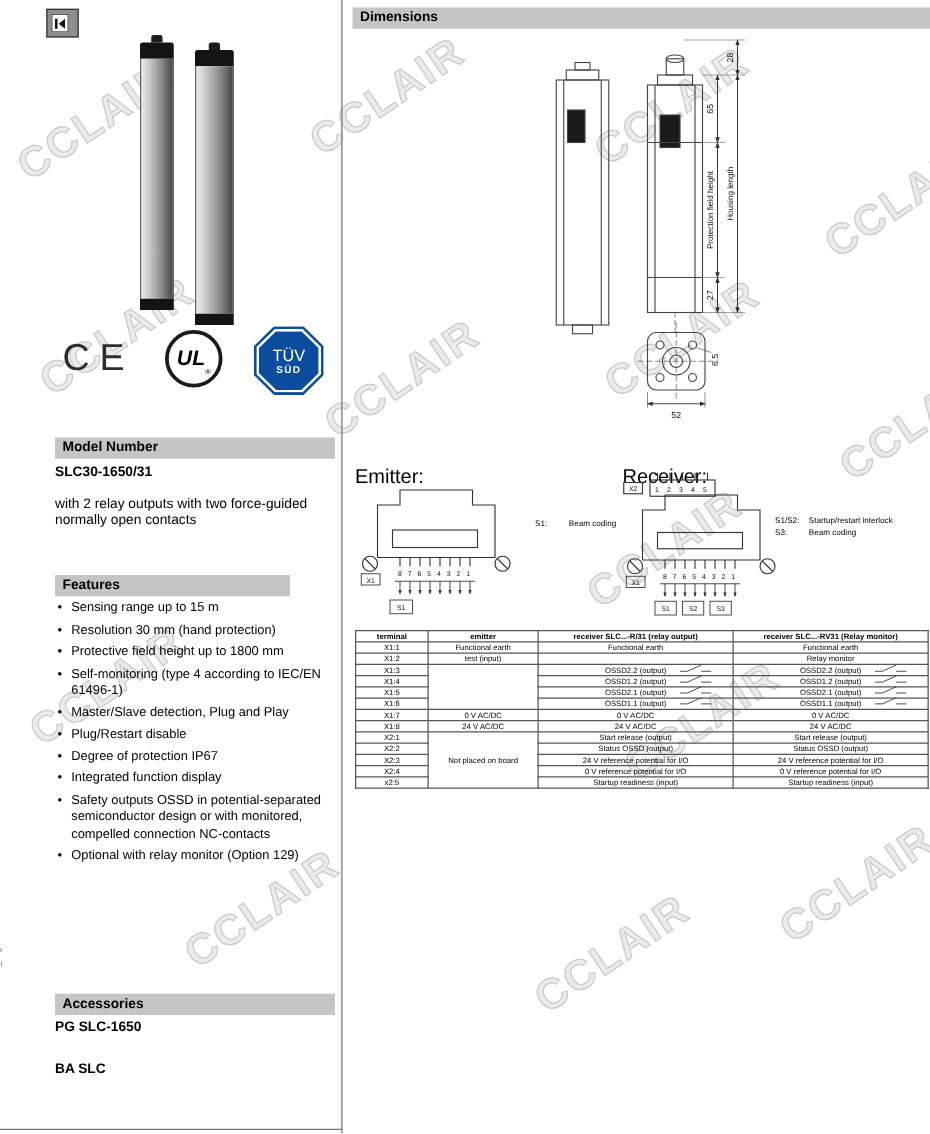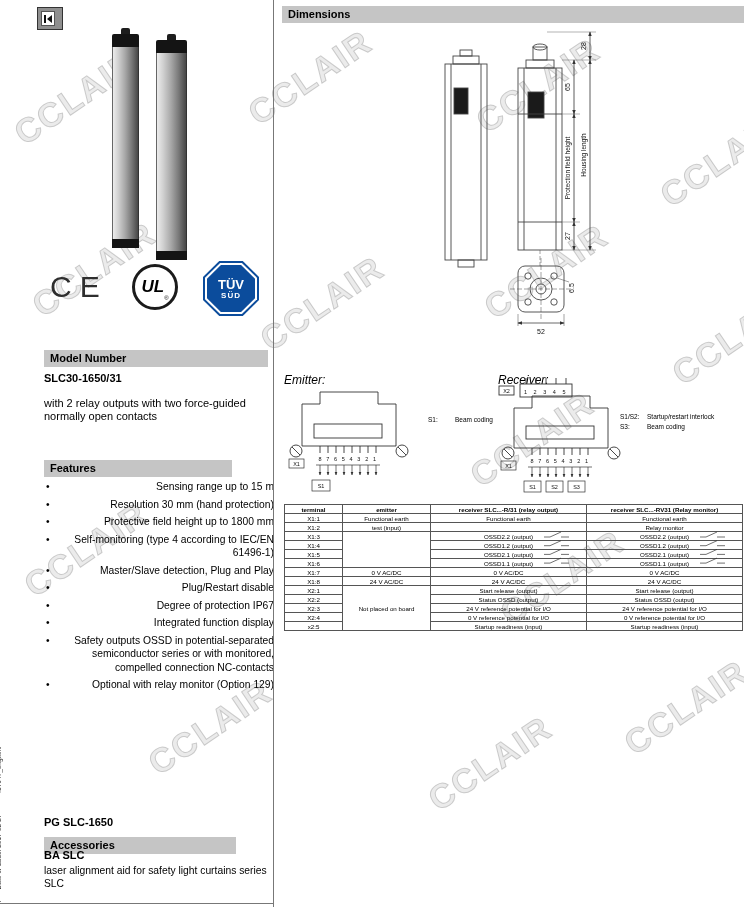--- a/index.html
+++ b/index.html
@@ -12,21 +12,21 @@
         color:rgba(178,178,178,0.26); -webkit-text-stroke:1px rgba(150,150,150,0.45);
         transform:rotate(-34deg); pointer-events:none; user-select:none; white-space:nowrap; }
 
   
   .bar { position:absolute; background:#c5c5c5; height:17px; line-height:17px;
          font-weight:bold; font-size:11px; padding-left:6px; }
   #bar-dimensions  { left:282px; top:6px;   width:462px; }
   #bar-electrical  { left:282px; top:349px; width:462px; }
   #bar-model       { left:44px;  top:350px; width:224px; }
   #bar-features    { left:44px;  top:460px; width:188px; }
-  #bar-accessories { left:44px;  top:837px; width:192px; }
+  #bar-accessories { left:44px;  top:795px; width:224px; }
 
   .abs { position:absolute; }
 
   
   .vdivider { position:absolute; left:273px; top:0; width:1px; height:907px; background:#777; }
   .hbottom  { position:absolute; left:0; top:903px; width:274px; height:1px; background:#777; }
 
   
   .side-footer { position:absolute; left:2px; bottom:4px; transform:rotate(-90deg);
                  transform-origin:0 100%; white-space:nowrap; font-size:6.5px; color:#333;
@@ -60,38 +60,38 @@
   .ul-mark { position:absolute; left:132px; top:264px; width:46px; height:46px;
              border:3px solid #1b1b1b; border-radius:50%; display:flex; align-items:center;
              justify-content:center; }
   .ul-mark .ul-txt { font-style:italic; font-weight:bold; font-size:17px; }
   .ul-mark .ul-r { font-size:6px; align-self:flex-end; margin-bottom:6px; }
   .oct { clip-path:polygon(29% 0,71% 0,100% 29%,100% 71%,71% 100%,29% 100%,0 71%,0 29%); }
   .tuv-mark { position:absolute; left:203px; top:261px; width:56px; height:55px; background:#0b4c9c; }
   .tuv-mid  { position:absolute; inset:2px; background:#fff; }
   .tuv-in   { position:absolute; inset:4px; background:#0b4c9c; display:flex; flex-direction:column;
               align-items:center; justify-content:center; color:#fff; }
-  .tuv-in .l1 { font-size:13px; font-weight:bold; line-height:13px; }
+  .tuv-in .l1 { font-size:13px; font-weight:normal; line-height:13px; }
   .tuv-in .l2 { font-size:8px;  font-weight:bold; letter-spacing:1px; line-height:9px; }
 
   
   .model-number { left:44px; top:372px; font-weight:bold; font-size:11px; }
   .model-desc   { left:44px; top:397px; width:226px; font-size:11px; line-height:13px; }
   .features-list { left:44px; top:480px; width:230px; font-size:10.3px; line-height:13.5px;
                    margin:0; padding:0; list-style:none; }
-  .features-list li { position:relative; padding-left:13px; margin-bottom:4px;text-align:right; }
+  .features-list li { position:relative; padding-left:13px; margin-bottom:4px; }
   .features-list li::before { content:"\2022"; position:absolute; left:2px; }
   .acc-name { font-weight:bold; font-size:11px; }
   .acc-desc { font-size:10.3px; line-height:13px; width:226px; }
   #acc1-name { left:44px; top:816px; } #acc1-desc { left:44px; top:831px; }
   #acc2-name { left:44px; top:849px; } #acc2-desc { left:44px; top:864px; }
 
   
   .dims-svg { position:absolute; left:282px; top:26px; }
-  .conn-label { position:absolute; font-size:12px;font-style:italic; }
+  .conn-label { position:absolute; font-size:16px; }
   #emitter-label  { left:284px; top:373px; }
   #receiver-label { left:498px; top:373px; }
   .conn-svg { position:absolute; }
   #emitter-svg  { left:286px; top:388px; }
   #receiver-svg { left:494px; top:378px; }
   .conn-note { position:absolute; font-size:6.5px; display:flex; }
   .conn-note .k { width:27px; }
   #emitter-note   { left:428px; top:416px; }
   #receiver-note1 { left:620px; top:413px; }
   #receiver-note2 { left:620px; top:423px; }
@@ -169,27 +169,26 @@
 
   <ul class="abs features-list">
     <li>Sensing range up to 15 m</li>
     <li>Resolution 30 mm (hand protection)</li>
     <li>Protective field height up to 1800 mm</li>
     <li>Self-monitoring (type 4 according to IEC/EN 61496-1)</li>
     <li>Master/Slave detection, Plug and Play</li>
     <li>Plug/Restart disable</li>
     <li>Degree of protection IP67</li>
     <li>Integrated function display</li>
-    <li>Safety outputs OSSD in potential-separated semiconductor series or with monitored, compelled connection NC-contacts</li>
+    <li>Safety outputs OSSD in potential-separated semiconductor design or with monitored, compelled connection NC-contacts</li>
     <li>Optional with relay monitor (Option 129)</li>
   </ul>
 
   <div class="abs acc-name" id="acc1-name">PG SLC-1650</div>
   <div class="abs acc-name" id="acc2-name">BA SLC</div>
-  <div class="abs acc-desc" id="acc2-desc">laser alignment aid for safety light curtains series SLC</div>
 
   <svg class="dims-svg" width="462" height="320" viewBox="0 0 462 320">
     <defs>
       <marker id="arrD" viewBox="0 0 8 8" refX="7" refY="4" markerWidth="6" markerHeight="6" orient="auto-start-reverse">
         <path d="M0,1 L8,4 L0,7 Z" fill="#333"></path>
       </marker>
     </defs>
 
     <g stroke="#444" fill="none" stroke-width="0.9">
       <rect x="178" y="24" width="12" height="6"></rect>

